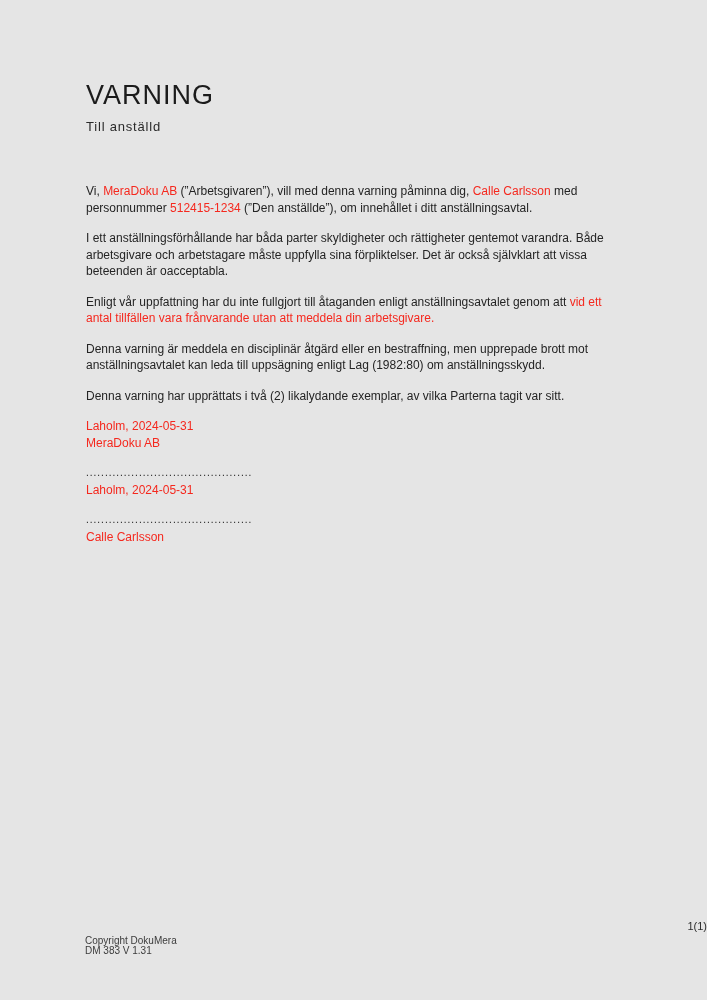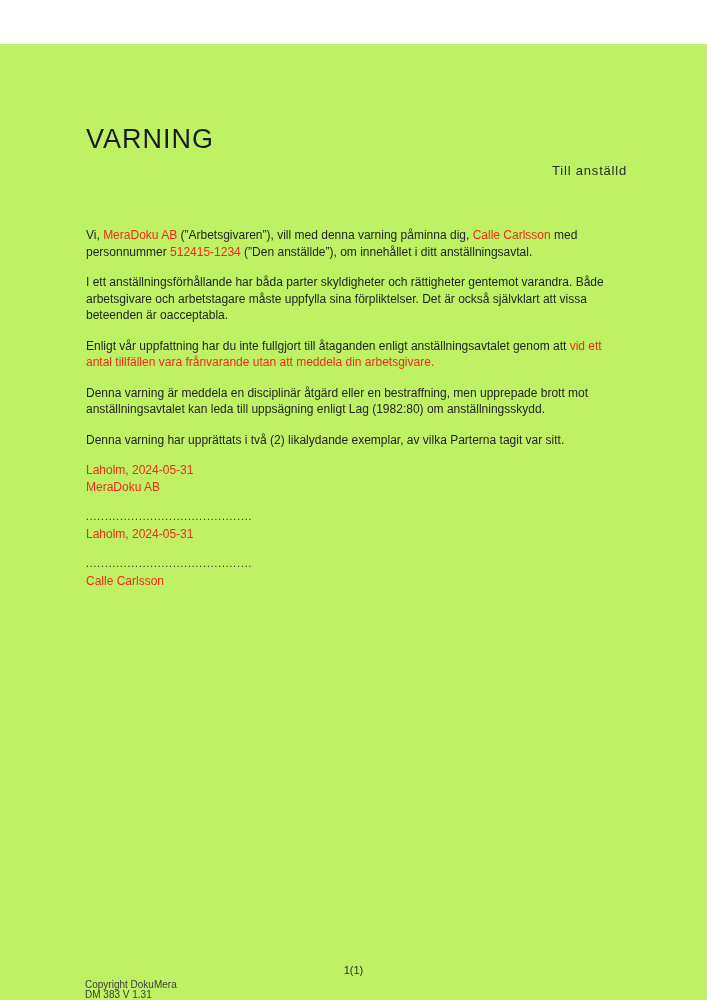--- a/index.html
+++ b/index.html
@@ -5,38 +5,37 @@
   html, body { margin: 0; padding: 0; }
   body {
     width: 707px;
     height: 1000px;
     background: #ffffff;
     font-family: "Liberation Sans", "DejaVu Sans", sans-serif;
     color: #242424;
     position: relative;
     overflow: hidden;
   }
-  .page { position: absolute; inset: 0; background: #bef264; margin-top: 44px; }
+  .page { position: absolute; inset: 0; background: #e5e5e5; }
   .content { padding: 82px 80px 0 86px; }
 
   .doc-title {
     font-size: 27px;
     font-weight: 400;
     letter-spacing: 1px;
     line-height: 27px;
     color: #1b1b1b;
     margin: 0;
   }
   .doc-subtitle {
     font-size: 13px;
     letter-spacing: 0.8px;
     line-height: 17px;
     color: #2a2a2a;
     margin-top: 9px;
-    text-align: right;
   }
 
   .body-text {
     margin-top: 48px;
     width: 540px;
     font-size: 12px;
     line-height: 16.5px;
   }
   .body-text p { margin: 0 0 14px 0; }
   .red { color: #f5281e; }
@@ -60,21 +59,21 @@
     margin: 28px 0 0 0;
   }
   .receipt-block { font-size: 12px; line-height: 16.5px; margin-top: 4px; }
   .receipt-block .sig-line { margin-top: 16px; }
 
   .page-number {
     position: absolute;
     top: 920px;
     left: 0;
     right: 0;
-    text-align: center;
+    text-align: right;
     font-size: 11px;
     color: #2e2e2e;
   }
   .footer-meta {
     position: absolute;
     top: 936px;
     left: 85px;
     font-size: 10px;
     line-height: 10px;
     color: #3c3c3c;

